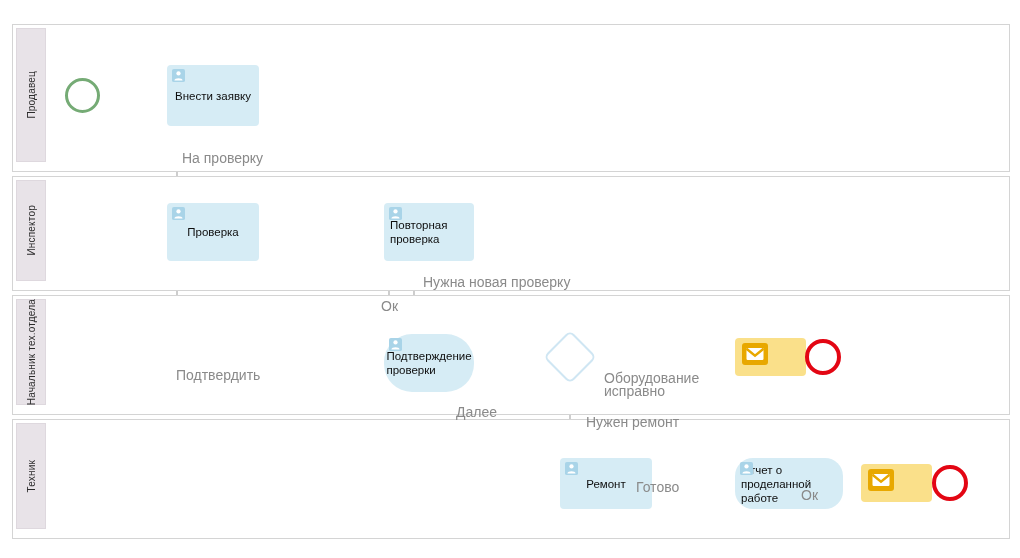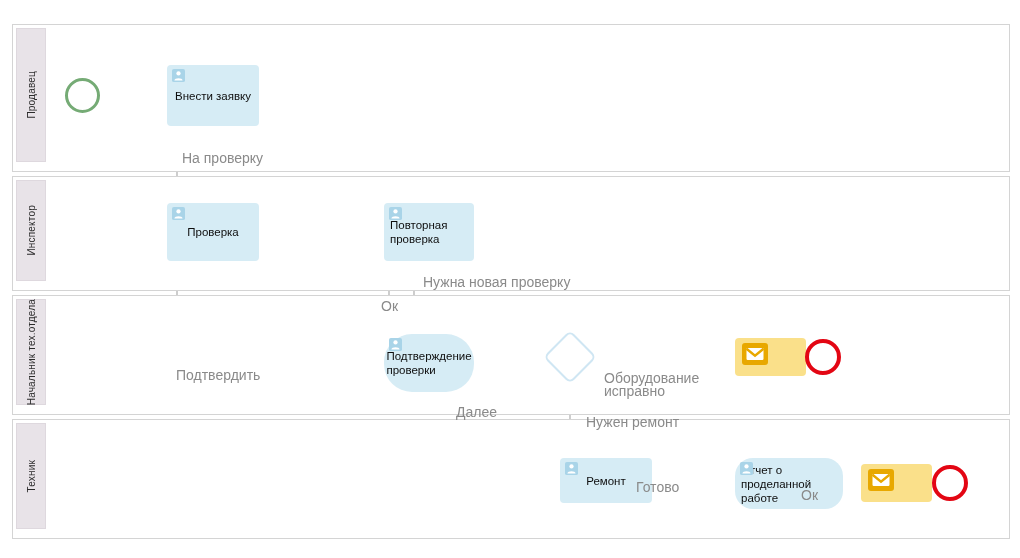--- a/index.html
+++ b/index.html
@@ -240,21 +240,21 @@
       <rect x="0" y="0" width="26" height="22" rx="3" fill="#e8a800"></rect>
       <rect x="4.5" y="5" width="17" height="12" rx="1.2" fill="#ffffff"></rect>
       <path d="M4.5,5.8 L13,12.6 L21.5,5.8" fill="none" stroke="#e8a800" stroke-width="2.4"></path>
     </svg>
   </div>
 
   <div class="event end" style="left:805px; top:339px; width:36px; height:36px;"></div>
 
   <div class="edge-label" style="left:586px; top:416px;">Нужен ремонт</div>
 
-  <div class="task user" style="left:524px; top:458px; width:92px; height:45px;">
+  <div class="task user" style="left:524px; top:458px; width:92px; height:51px;">
     <svg class="user-icon" viewBox="0 0 14 14">
       <rect x="0" y="0" width="14" height="14" rx="2" fill="#a9d4e8"></rect>
       <circle cx="7" cy="4.8" r="2.3" fill="#ffffff"></circle>
       <path d="M2.6,12.4 C2.6,9.3 11.4,9.3 11.4,12.4 Z" fill="#ffffff"></path>
     </svg>
     <div class="task-label">Ремонт</div>
   </div>
 
   <div class="edge-label" style="left:636px; top:481px;">Готово</div>
 

